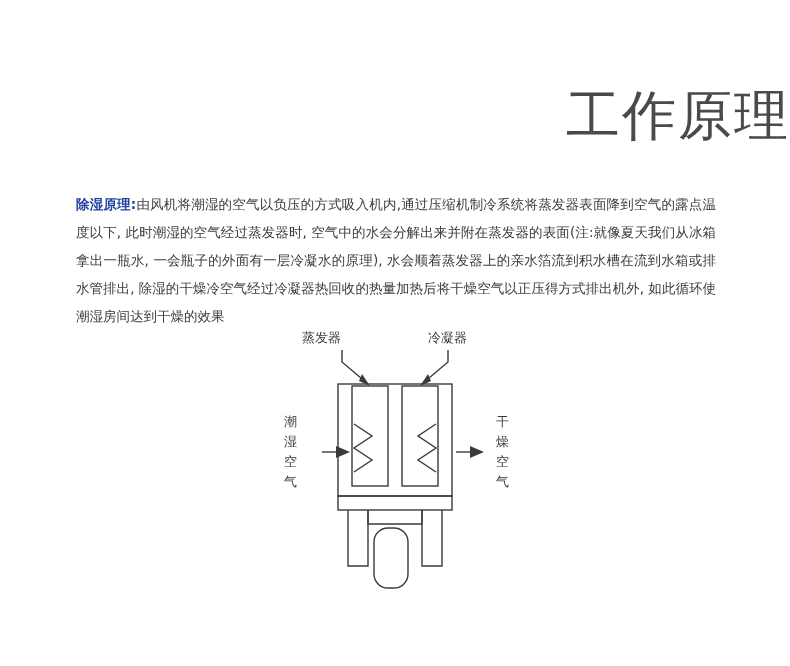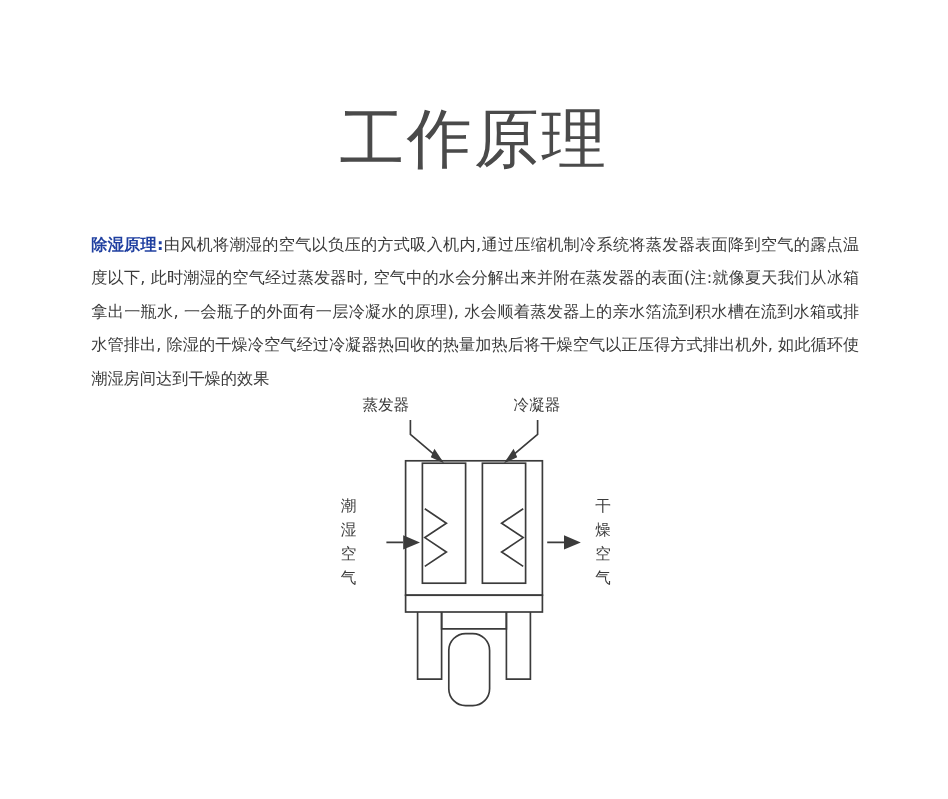--- a/index.html
+++ b/index.html
@@ -17,21 +17,21 @@
   .page {
     position: relative;
     width: 790px;
     height: 666px;
   }
   .title {
     position: absolute;
     top: 86px;
     left: 0;
     width: 790px;
-    text-align: center;
+    text-align: right;
     font-size: 54px;
     line-height: 60px;
     letter-spacing: 2px;
     color: #4a4a4a;
     font-weight: 400;
     font-family: "DejaVu Sans", "Liberation Sans", sans-serif;
   }
   .body-text {
     position: absolute;
     top: 176px;

